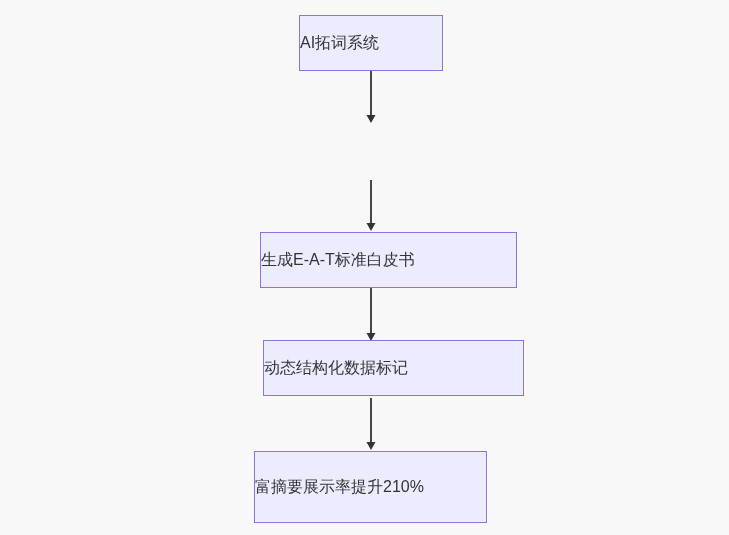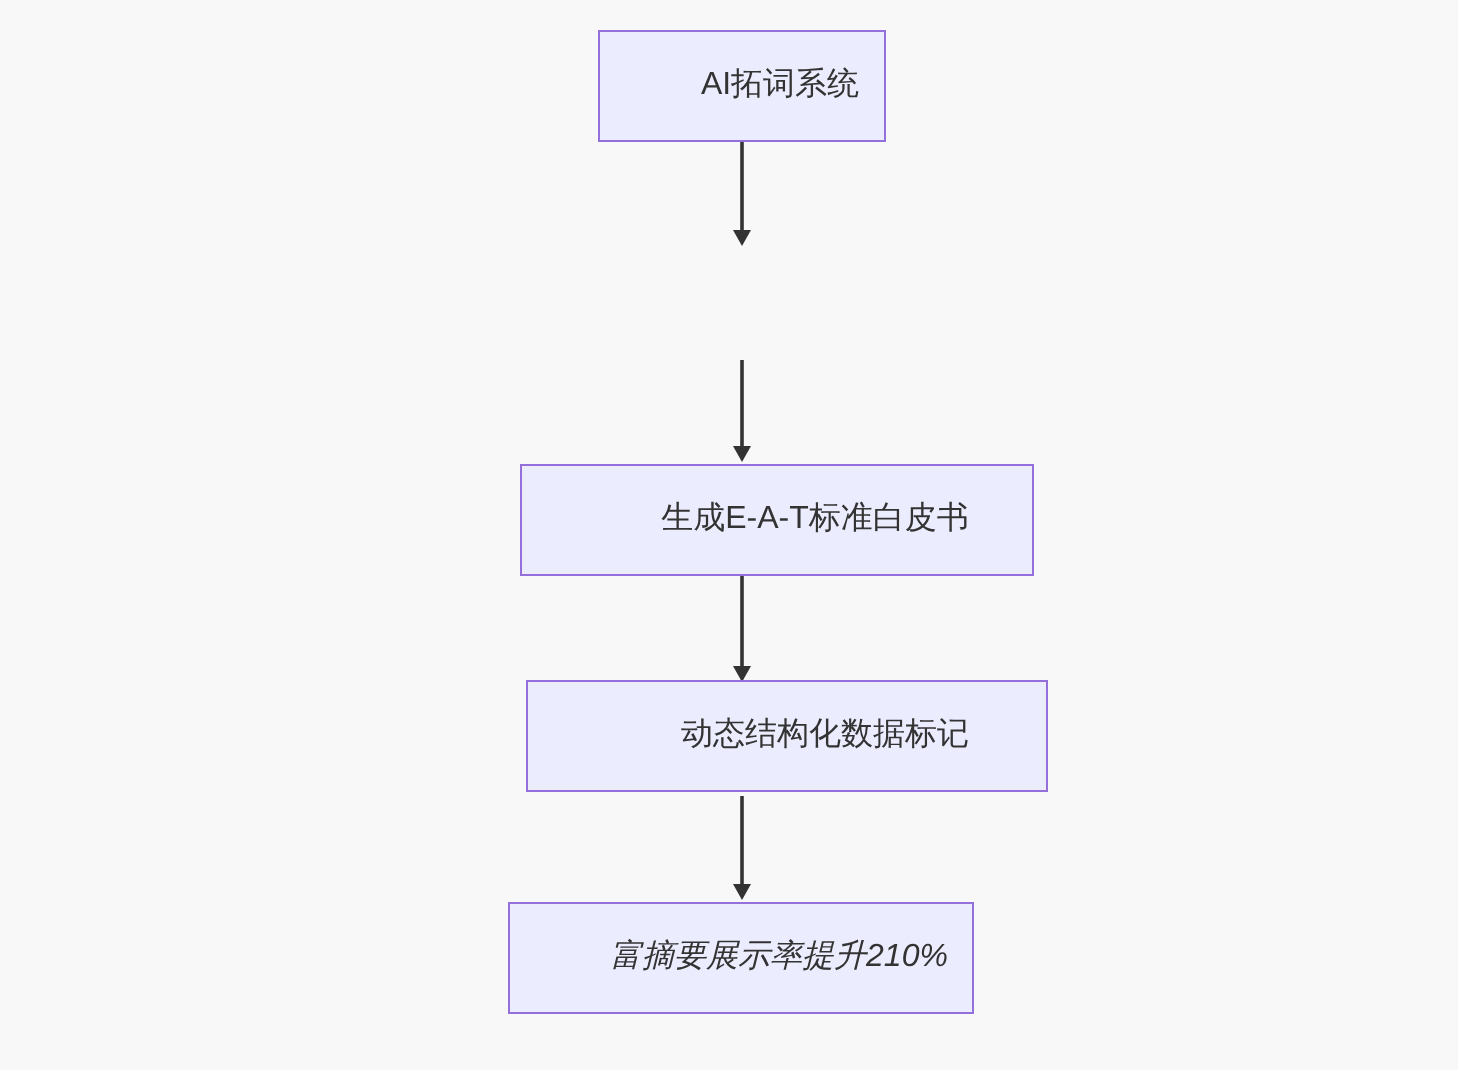--- a/index.html
+++ b/index.html
@@ -35,31 +35,29 @@
     stroke: none;
   }
   .flow-node {
     position: absolute;
     background: var(--node-fill);
     border: 1.4px solid var(--node-border);
     color: var(--text);
     font-size: 16px;
     display: flex;
     align-items: center;
-    justify-content: center;
     text-align: center;
     line-height: 1.2;
     white-space: nowrap;
-    padding-left: 38px;
   }
   .n0 { left: 299px; top: 15px;  width: 144px; height: 56px; }
   .n1 { left: 275px; top: 124px; width: 188px; height: 56px; }
   .n2 { left: 260px; top: 232px; width: 257px; height: 56px; }
   .n3 { left: 263px; top: 340px; width: 261px; height: 56px; }
-  .n4 { left: 254px; top: 451px; width: 233px; height: 56px; font-style: italic; }
+  .n4 { left: 254px; top: 451px; width: 233px; height: 72px; }
 </style>
 </head>
 <body>
 
 <div class="canvas">
 
   <svg class="edges-svg" viewBox="0 0 729 535" xmlns="http://www.w3.org/2000/svg">
     <g>
       <line class="edge-line" x1="371" y1="71" x2="371" y2="115"></line>
       <polygon class="edge-head" points="366.5,115 375.5,115 371,123"></polygon>

